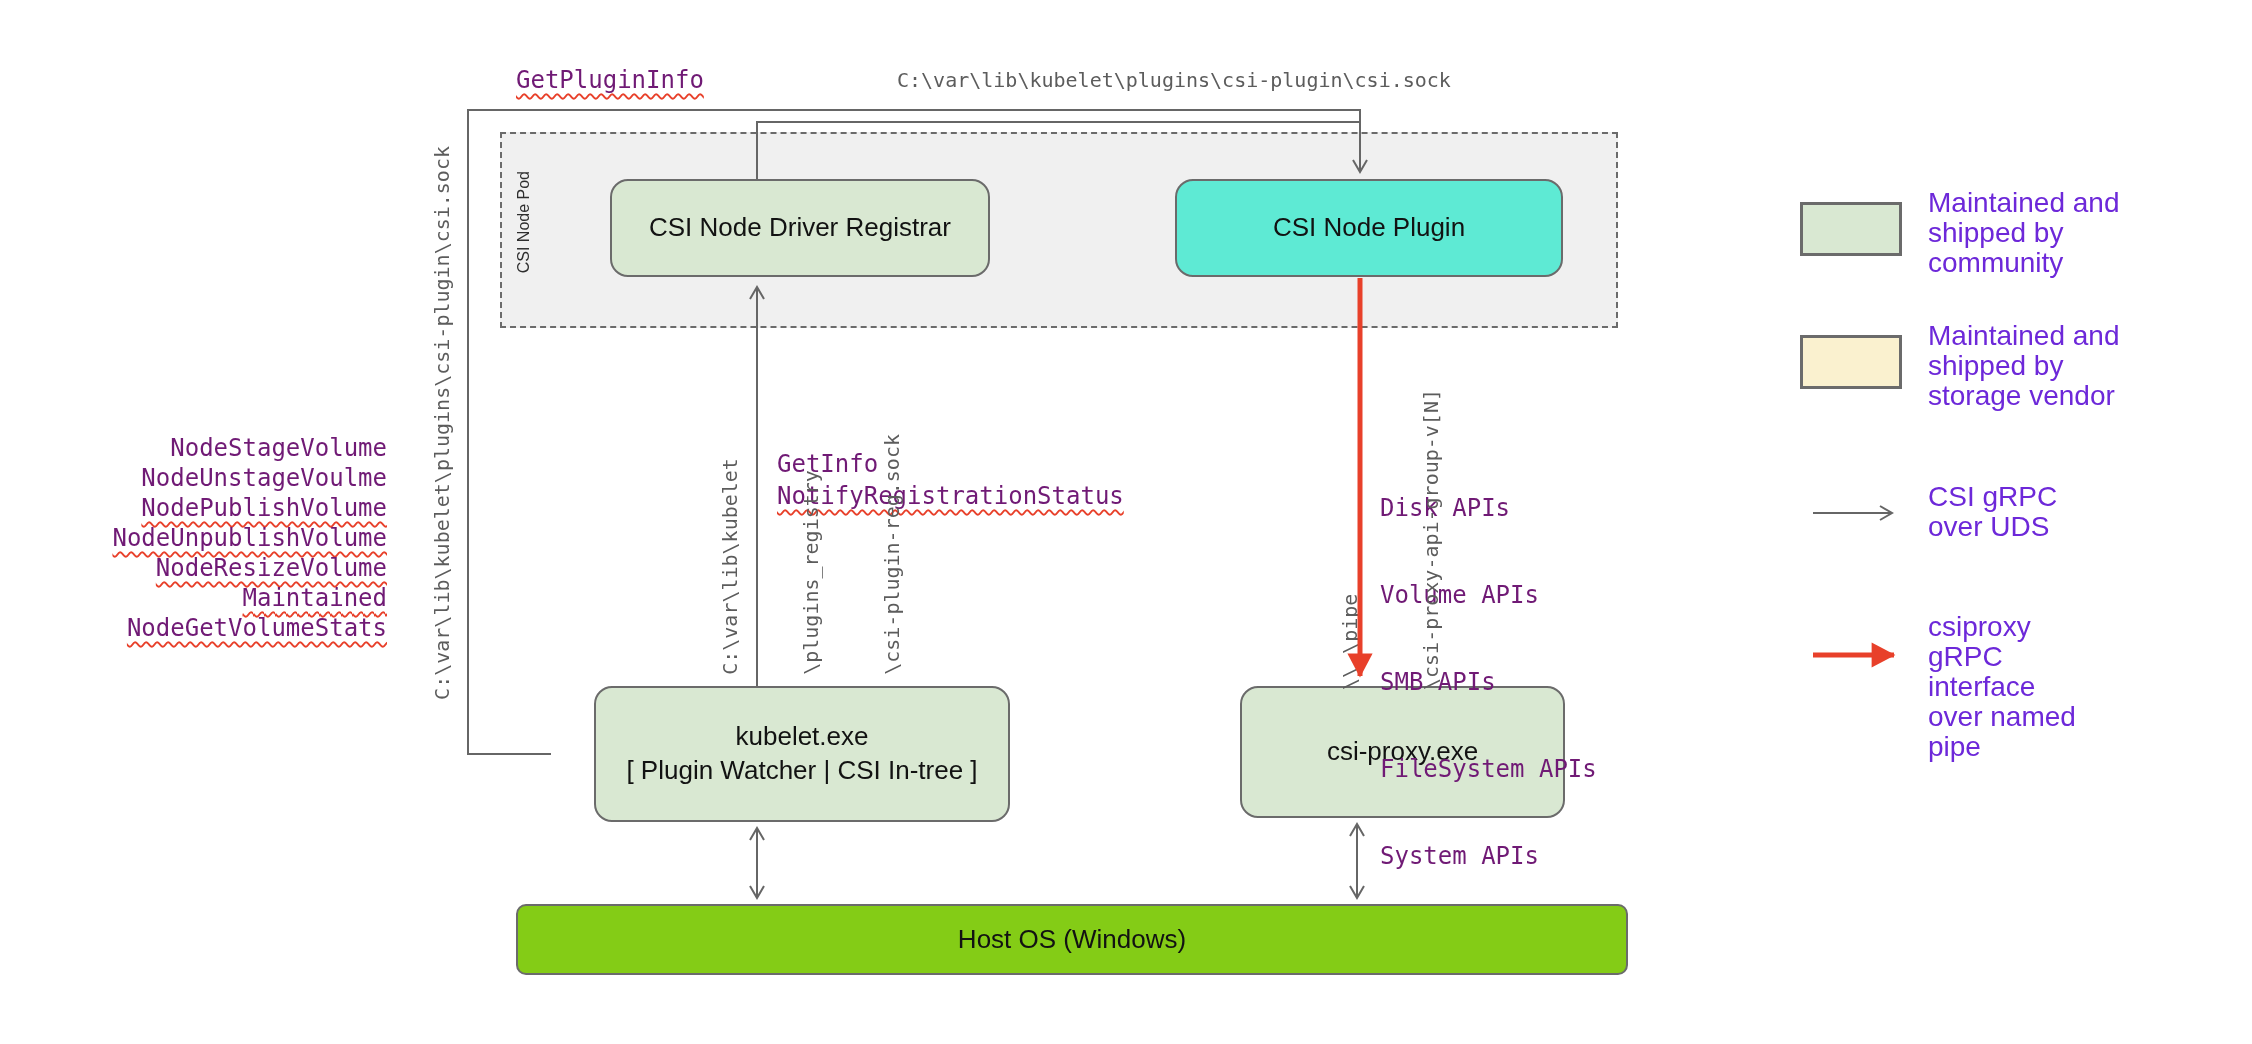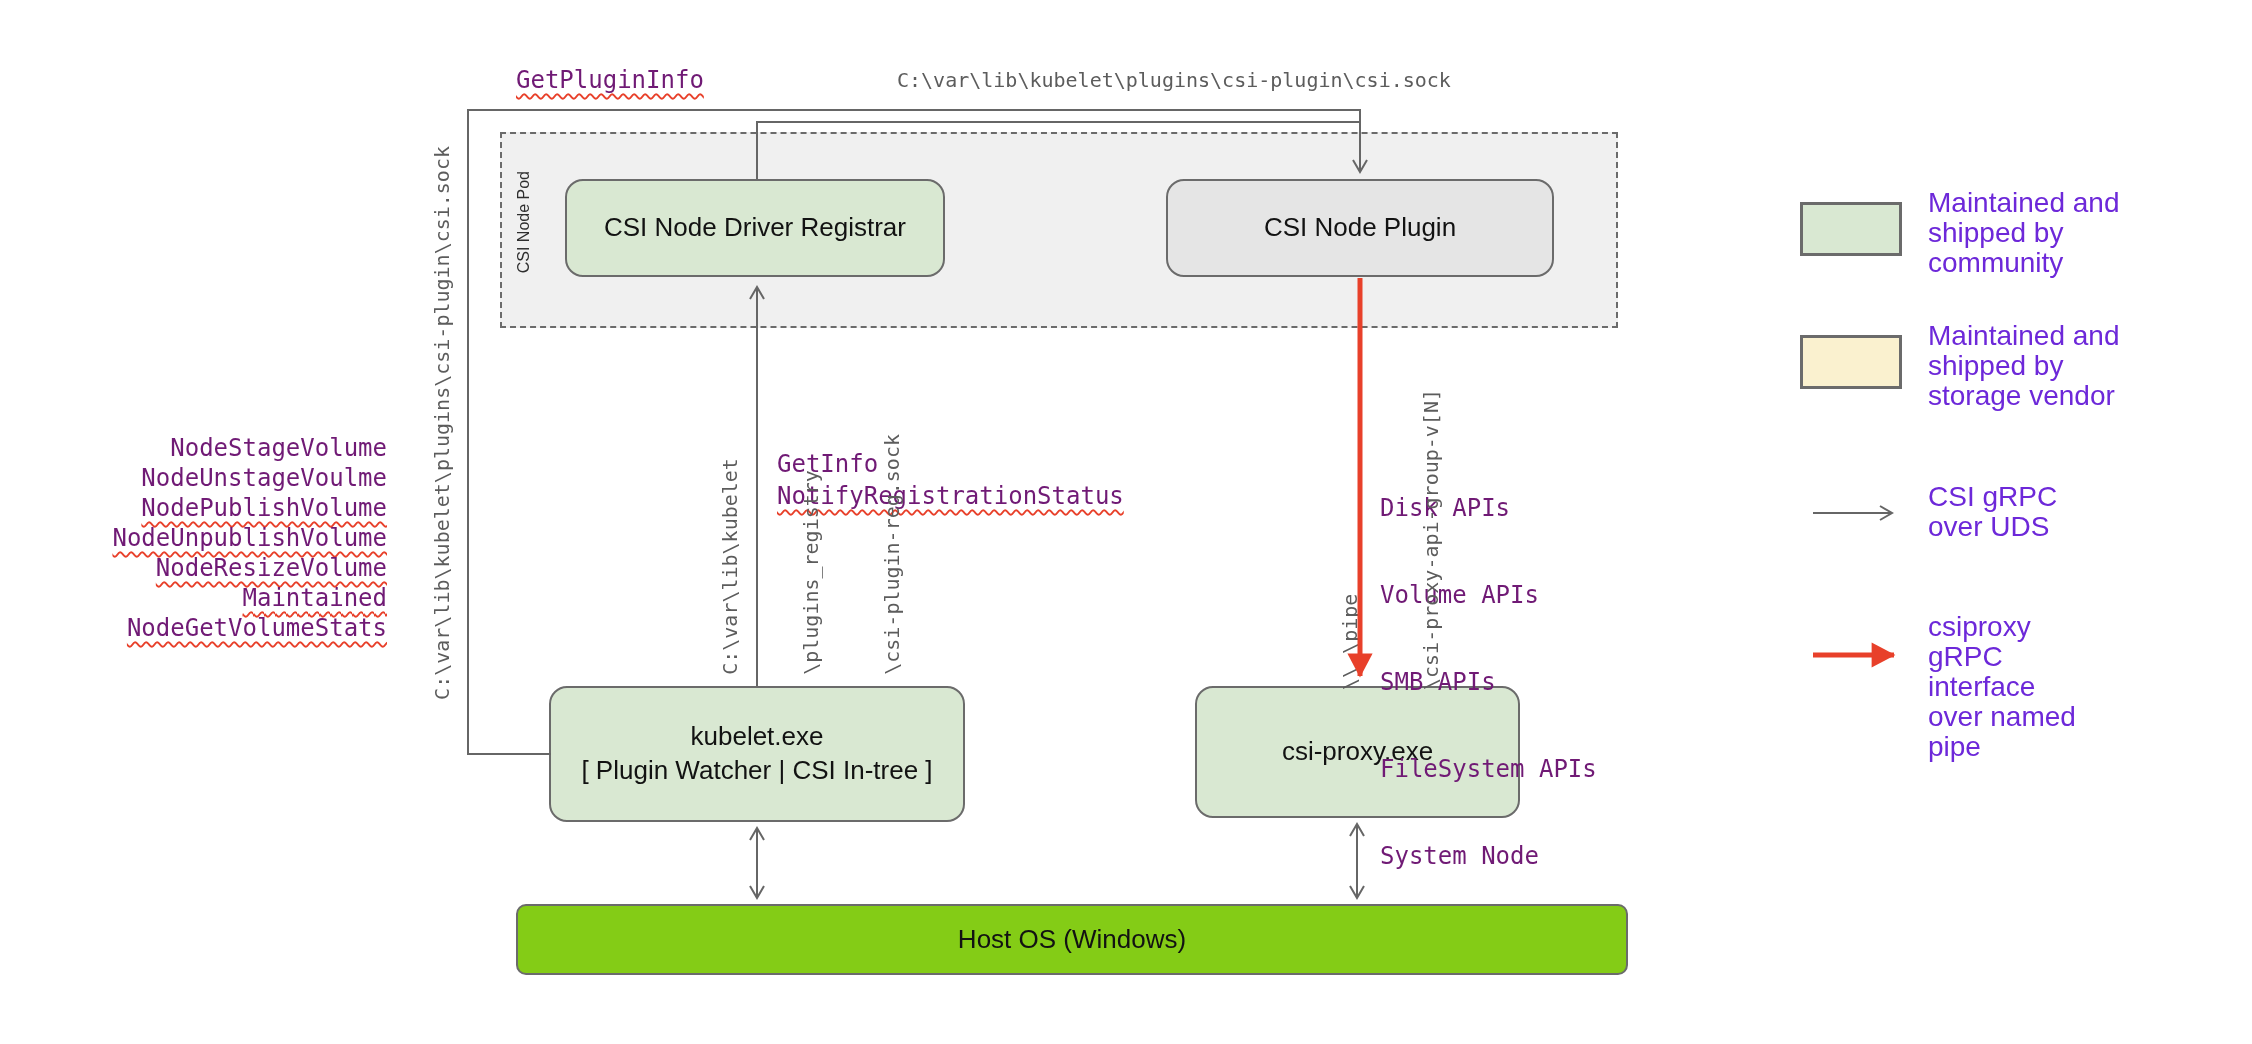--- a/index.html
+++ b/index.html
@@ -21,22 +21,22 @@
     display: flex;
     flex-direction: column;
     align-items: center;
     justify-content: center;
     text-align: center;
     font-size: 26px;
     color: #121212;
     line-height: 1.3;
     box-sizing: border-box;
   }
-  .fill-green  { background: #d9e8d2; }
-  .fill-yellow { background: #e5e5e5; }
+  .fill-green  { background: #d9e8d2; margin-left: 45px; }
+  .fill-yellow { background: #5eead4; margin-left: 9px; }
   .fill-blue   { background: #84cc16; border-radius: 10px; }
 
   .pod-container {
     position: absolute;
     left: 500px; top: 132px;
     width: 1118px; height: 196px;
     background: #f0f0f0;
     border: 2px dashed #6b6b6b;
     box-sizing: border-box;
   }
@@ -130,21 +130,21 @@
   <div class="abs list-block" style="left: 777px; top: 448px; font-size: 24px; line-height: 31px;">
     <div><span class="mono">GetInfo</span></div>
     <div><span class="mono squiggle">NotifyRegistrationStatus</span></div>
   </div>
 
   <div class="abs list-block mono" style="left: 1380px; top: 436px; font-size: 24px; line-height: 29px;">
     <div>Disk APIs</div>
     <div>Volume APIs</div>
     <div>SMB APIs</div>
     <div>FileSystem APIs</div>
-    <div>System Node</div>
+    <div>System APIs</div>
   </div>
 
   <div class="vtext mono mono-gray" style="left: 430px; bottom: 344px; font-size: 20px;">C:\var\lib\kubelet\plugins\csi-plugin\csi.sock</div>
 
   <div class="vtext mono mono-gray" style="left: 663px; bottom: 369px; font-size: 20px; line-height: 27px;">
     <div>C:\var\lib\kubelet</div>
     <div>\plugins_registry</div>
     <div>\csi-plugin-reg.sock</div>
   </div>
 

